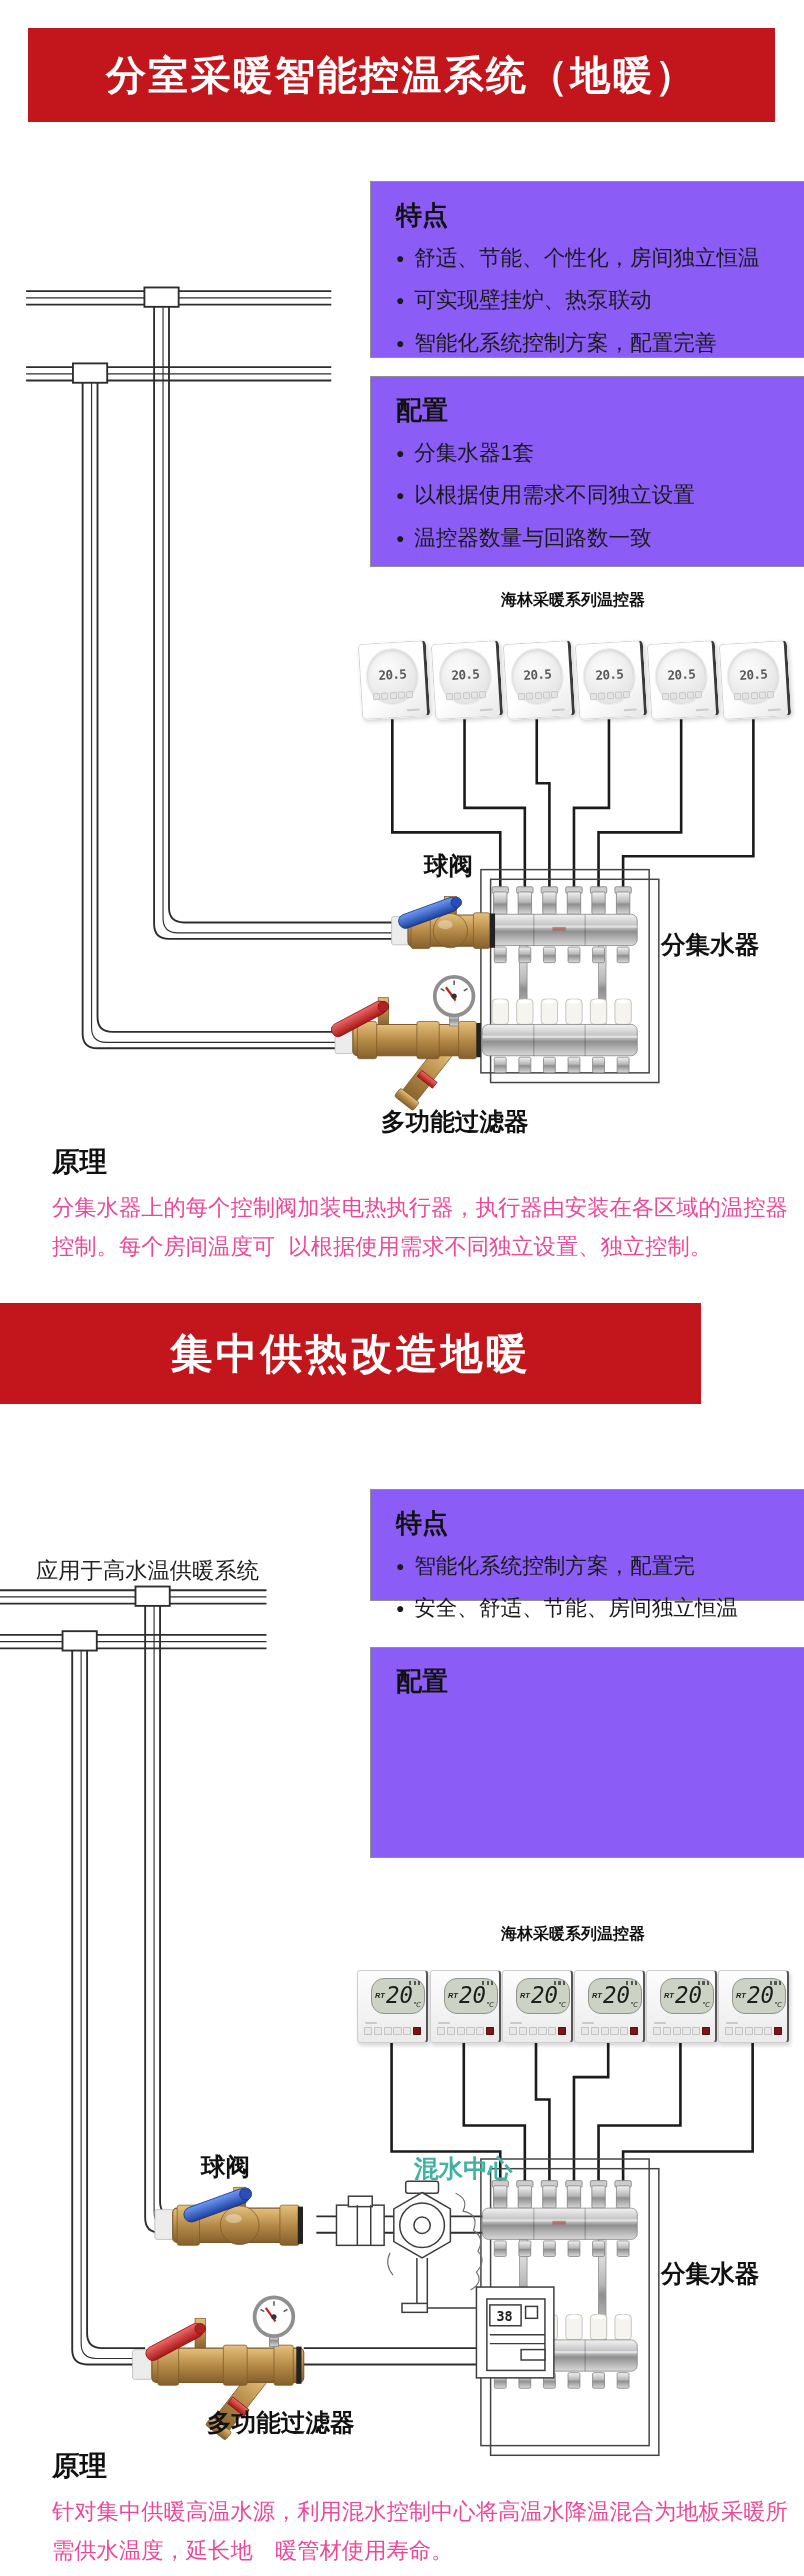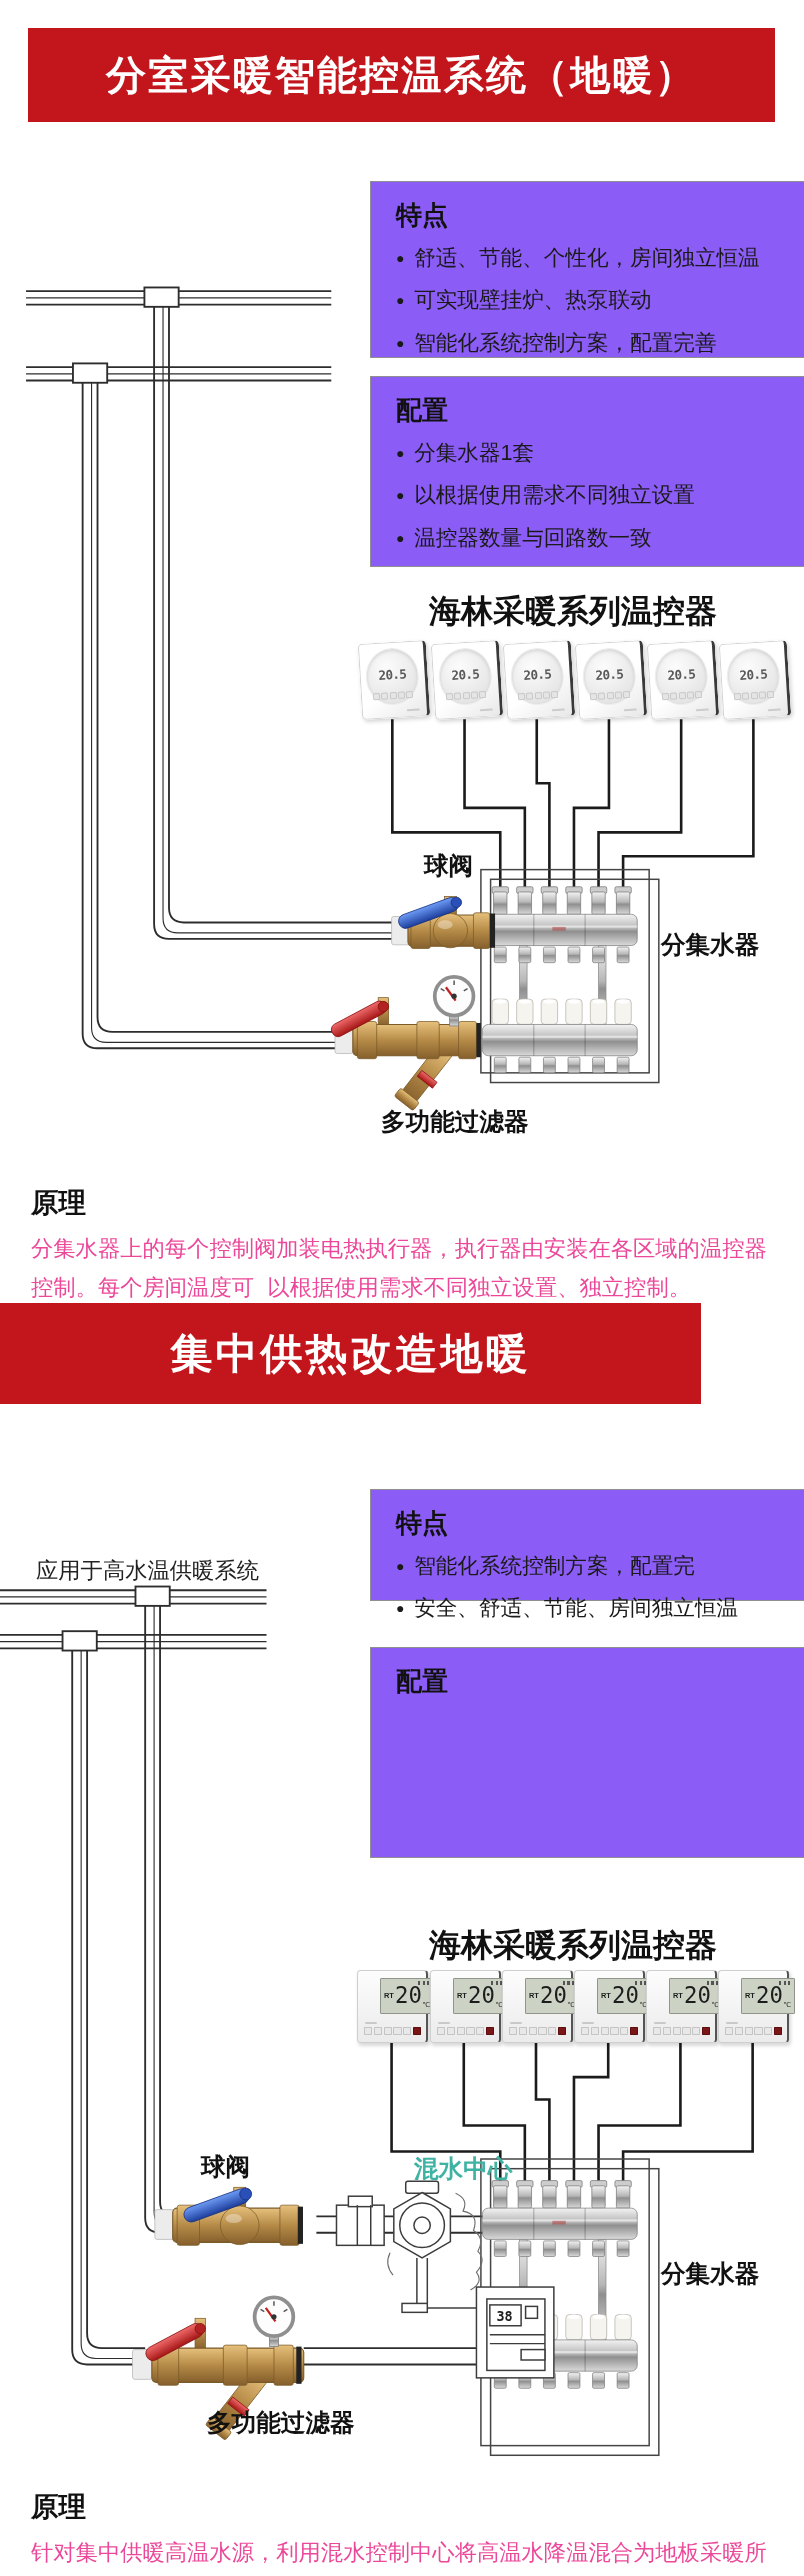--- a/index.html
+++ b/index.html
@@ -10,25 +10,25 @@
   .banner1{left:28px;top:28px;width:747px;height:94px;font-size:40px;letter-spacing:2.2px;}
   .banner2{left:0;top:1303px;width:701px;height:101px;font-size:42px;letter-spacing:3px;}
   .infobox{position:absolute;left:370px;width:473px;background:#8b5cf6;
            border:1.5px solid #8f8f8f;border-right:none;box-sizing:border-box;padding:16.4px 7.4px 0 25px;}
   .infobox h3{margin:0 0 10.4px 0;font-size:26px;font-weight:bold;color:#111;}
   .infobox ul{margin:0;padding:0;list-style:none;}
   .infobox li{font-size:21.6px;line-height:1.32;margin-bottom:14px;color:#1a1a1a;}
   .infobox li::before{content:"●";font-size:14px;margin-right:9.7px;vertical-align:2.2px;}
   .pairrow{display:flex;gap:6px;}
   .series-title{position:absolute;left:357px;width:432px;text-align:center;
-                font-size:32px;font-weight:bold;color:#111;}
+                font-size:16px;font-weight:bold;color:#111;}
   .dlabel{position:absolute;font-size:24.6px;font-weight:bold;color:#111;white-space:nowrap;}
   .teal{color:#3fb3a3;}
   .note{position:absolute;font-size:22.3px;color:#222;white-space:nowrap;}
-  .principle{position:absolute;left:31px;width:741px;margin-top:41px;}
+  .principle{position:absolute;left:52px;width:741px;}
   .principle h4{margin:0;font-size:27.5px;font-weight:bold;color:#111;}
   .principle p{margin:10.4px 0 0 0;font-size:22.3px;line-height:1.72;color:#ec4899;font-family:Liberation Mono, monospace;}
   svg.art{position:absolute;left:0;top:0;z-index:1;}
   .html-layer{position:absolute;left:0;top:0;width:100%;height:100%;z-index:2;pointer-events:none;}
   
   .t1{position:absolute;width:64px;height:74px;top:642px;border-radius:4.5px;
       background:linear-gradient(145deg,#ffffff 55%,#e8e8e8);border:0.7px solid #d2d2d2;
       border-right:3px solid #3a3a3a;transform:rotate(-3.5deg);
       box-shadow:1.5px 2.2px 4.5px rgba(0,0,0,.18);z-index:3;}
   .t1 .dial{position:absolute;left:5.2px;top:4.5px;width:51px;height:55px;border-radius:50%;
@@ -37,22 +37,22 @@
   .t1 .disp{position:absolute;left:0;top:18px;width:100%;text-align:center;
       font-family:"DejaVu Sans Mono",monospace;font-size:12.7px;font-weight:bold;color:#5a5a5a;
       letter-spacing:-0.7px;}
   .t1 .btns{position:absolute;left:11.2px;bottom:18px;width:40px;height:6.7px;display:flex;gap:1.5px;}
   .t1 .btns i{flex:1;background:#e5e5e5;border:0.7px solid #c8c8c8;border-radius:1.5px;}
   .t1 .logo{position:absolute;right:6.7px;bottom:5.2px;width:13.4px;height:2.2px;background:#cccccc;border-radius:1.5px;}
   
   .t2{position:absolute;width:68px;height:71px;top:1970px;border-radius:3.7px;
       background:linear-gradient(180deg,#fdfdfd,#ebebeb);border:0.7px solid #cfcfcf;
       border-right:2.2px solid #555;box-shadow:1.5px 2.2px 3.7px rgba(0,0,0,.15);z-index:3;}
-  .t2 .lcd{position:absolute;left:22px;top:6.7px;width:52px;height:34px;background:#ccd3c4;
-      border:0.7px solid #8f958a;border-radius:1px;color:#1d1d1d;}
+  .t2 .lcd{position:absolute;left:13px;top:6.7px;width:52px;height:34px;background:#ccd3c4;
+      border:0.7px solid #8f958a;border-radius:13px;color:#1d1d1d;font-style:italic;}
   .t2 .rt{position:absolute;left:3px;top:12.7px;font-size:7.4px;font-weight:bold;}
   .t2 .temp{position:absolute;left:14px;top:3px;font-size:22.3px;font-family:"DejaVu Sans Mono",monospace;}
   .t2 .unit{position:absolute;right:3px;bottom:3.7px;font-size:6.7px;}
   .t2 .ic{position:absolute;right:3px;top:2.2px;width:12px;height:3.7px;
       background:repeating-linear-gradient(90deg,#555 0 2.2px,transparent 2.2px 4.5px);}
   .t2 .btnrow{position:absolute;left:6px;bottom:6.7px;width:57px;height:8.2px;display:flex;gap:1.5px;}
   .t2 .btnrow i{flex:1;background:#e8e8e8;border:0.7px solid #c4c4c4;border-radius:0.7px;}
   .t2 .btnrow i:last-child{background:#7a1616;border-color:#5c0f0f;}
   .t2 .logo{position:absolute;left:6.7px;bottom:18px;width:12px;height:2.2px;background:#c9c9c9;border-radius:1.5px;}
 </style>

